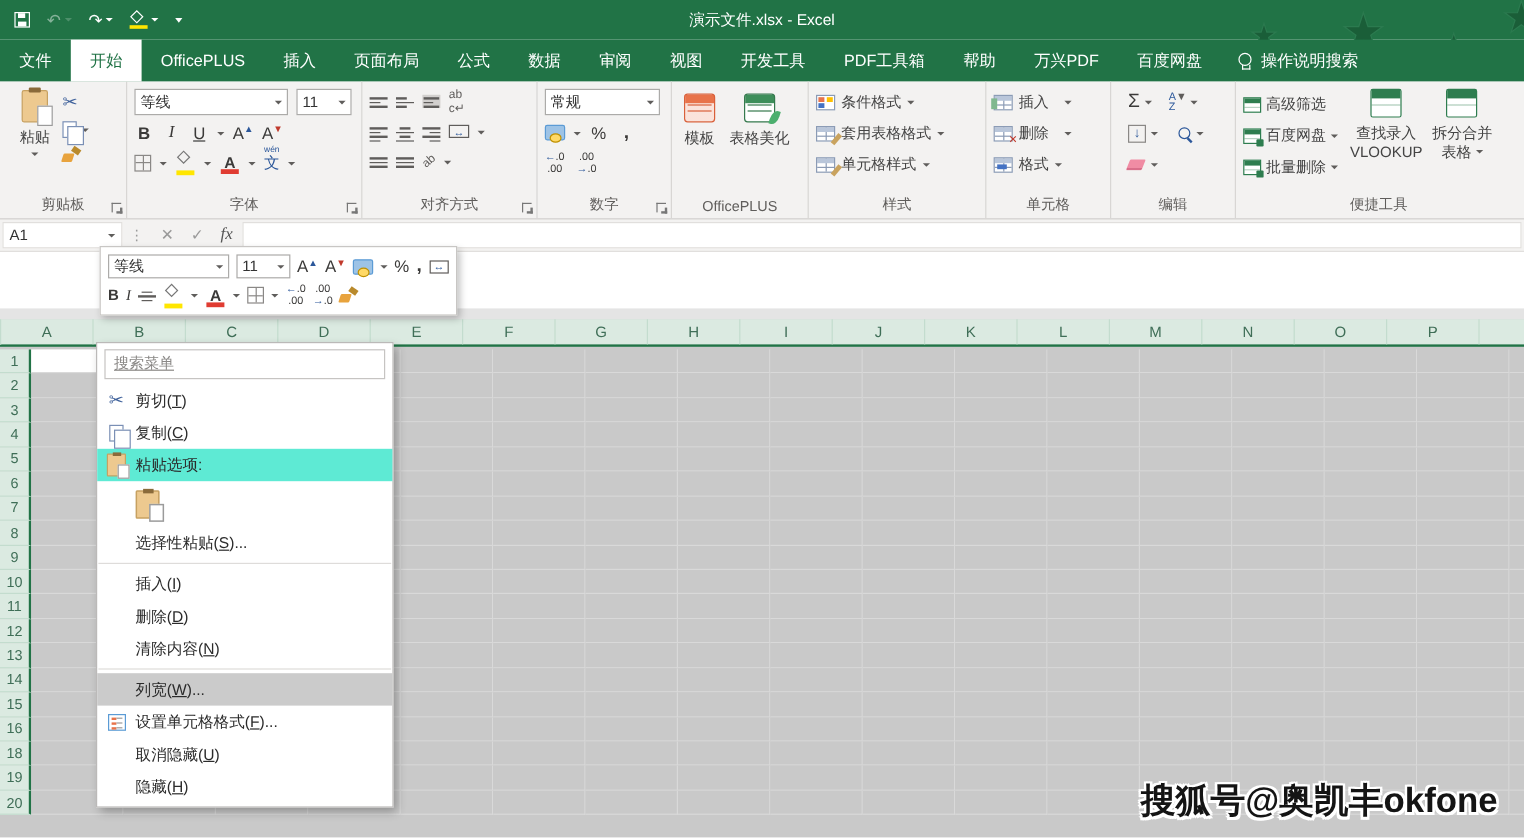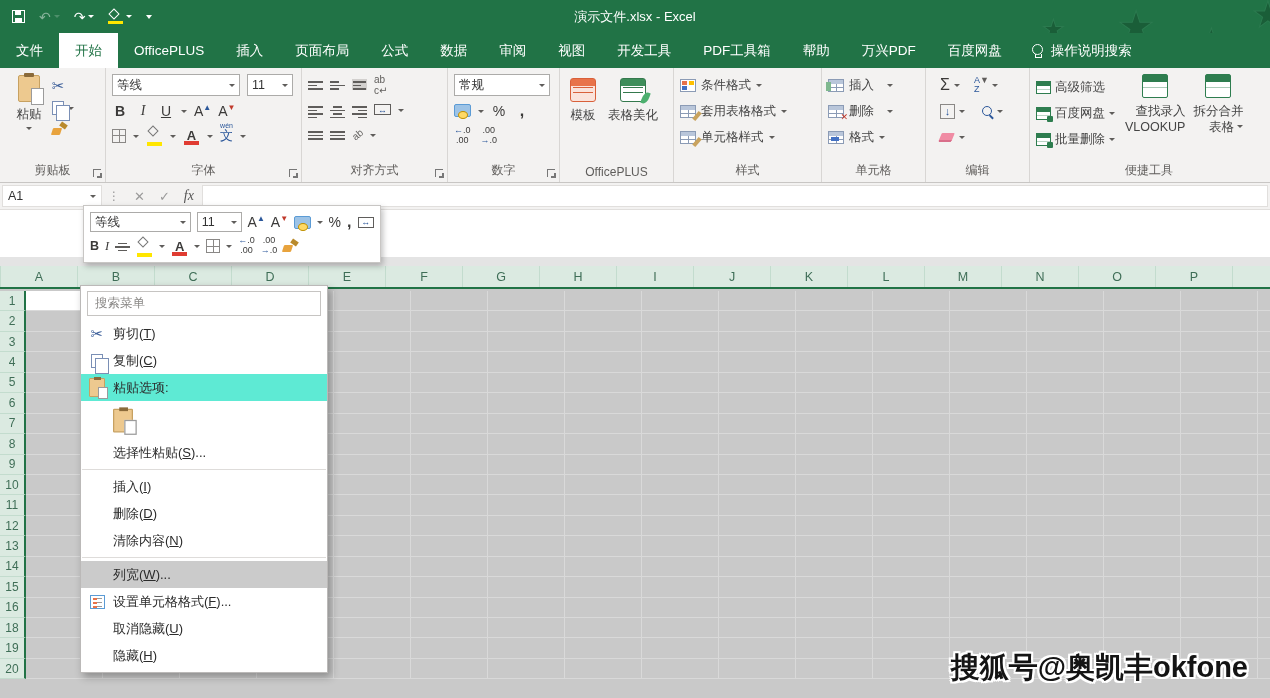--- a/index.html
+++ b/index.html
@@ -90,21 +90,21 @@
   
   #grp-number { width:112px; }
   .ic-card { position:relative; width:17px; height:13px; background:#9DC3E6; border:1px solid #5B9BD5; border-radius:2px; }
   .ic-card:after { content:""; position:absolute; left:3px; bottom:-3px; width:8px; height:6px; background:#FFD966; border:1px solid #BF9000; border-radius:50%; }
   .dec { font-size:9px; color:#3b3a39; line-height:1.1; text-align:center; }
   .dec b { color:#2b579a; font-weight:normal; }
 
   
   #grp-oplus { width:114px; display:flex; gap:4px; padding-top:8px; }
   .bigbtn { display:flex; flex-direction:column; align-items:center; gap:6px; padding:2px 4px; }
-  .bigbtn .blbl { font-size:12.5px; color:#444; text-align:right; line-height:1.25; white-space:nowrap; }
+  .bigbtn .blbl { font-size:12.5px; color:#444; text-align:center; line-height:1.25; white-space:nowrap; }
   .mt-big { width:26px; height:24px; border-radius:3px; position:relative; }
   .mt-big.orange { background:linear-gradient(#E8734A,#E8734A) 0 0/100% 7px no-repeat, #fff; border:1.5px solid #D9603A;
       background-image:linear-gradient(#E8734A,#E8734A),linear-gradient(#E8734A33,#E8734A33);}
   .mt-big.orange:after, .mt-big.green:after { content:""; position:absolute; left:2px; right:2px; top:8px; height:1px; background:currentColor; box-shadow:0 5px 0 currentColor; }
   .mt-big.orange { color:#D9603A; }
   .mt-big.green { background:linear-gradient(#3E8E5A,#3E8E5A) 0 0/100% 7px no-repeat,#fff; border:1.5px solid #35794D; color:#35794D; }
   .leaf { position:absolute; right:-4px; bottom:-3px; width:7px; height:12px; background:#4CAF6E; border-radius:70% 0 70% 0; transform:rotate(18deg); }
 
   
   #grp-styles { width:148px; } #grp-cells { width:104px; }
@@ -171,21 +171,21 @@
 
   
   #minitoolbar { position:absolute; left:83px; top:205px; width:298px; height:58px; background:#fff; border:1px solid #C8C6C4; box-shadow:2px 3px 6px rgba(0,0,0,.25); padding:4px 6px; z-index:40; }
   .mtrow { display:flex; align-items:center; gap:6px; height:24px; }
   .mtrow .combo { height:20px; }
   .mtxt { font-size:12.5px; color:#3b3a39; }
 
   
   #contextmenu { position:absolute; left:80px; top:285px; width:248px; background:#fff; border:1px solid #BBB9B8; box-shadow:3px 4px 8px rgba(0,0,0,.3); z-index:50; padding-bottom:3px; }
   #menu-search { margin:5px 6px 4px 6px; height:25px; border:1px solid #C6C4C2; display:flex; align-items:center; padding:0 7px; }
-  #menu-search span { color:#8a8886; font-size:12.5px; }
+  #menu-search span { color:#8a8886; font-size:12.5px;text-decoration:underline; }
   .mi { display:flex; align-items:center; height:27px; font-size:13px; color:#2b2b2b; }
   .mi .icol { width:32px; flex:none; display:flex; align-items:center; justify-content:center; }
   .mi.band { background:#5eead4; }
   .mi.hover { background:#CBCBCB; }
   .msep { height:1px; background:#DEDCDA; margin:3px 1px; }
   .paste-opt-row { display:flex; align-items:center; height:38px; padding-left:32px; }
   .ic-clip-sm { position:relative; width:16px; height:19px; background:#EDC98F; border:1px solid #C7A161; border-radius:1px; flex:none; }
   .ic-clip-sm:before { content:""; position:absolute; top:-2px; left:4px; width:7px; height:3px; background:#8A6A3A; }
   .ic-clip-sm .pg { position:absolute; right:-4px; bottom:-3px; width:10px; height:12px; background:#fff; border:1px solid #9B9B9B; }
   .ic-clip-md { transform:scale(1.25); transform-origin:left center; }

